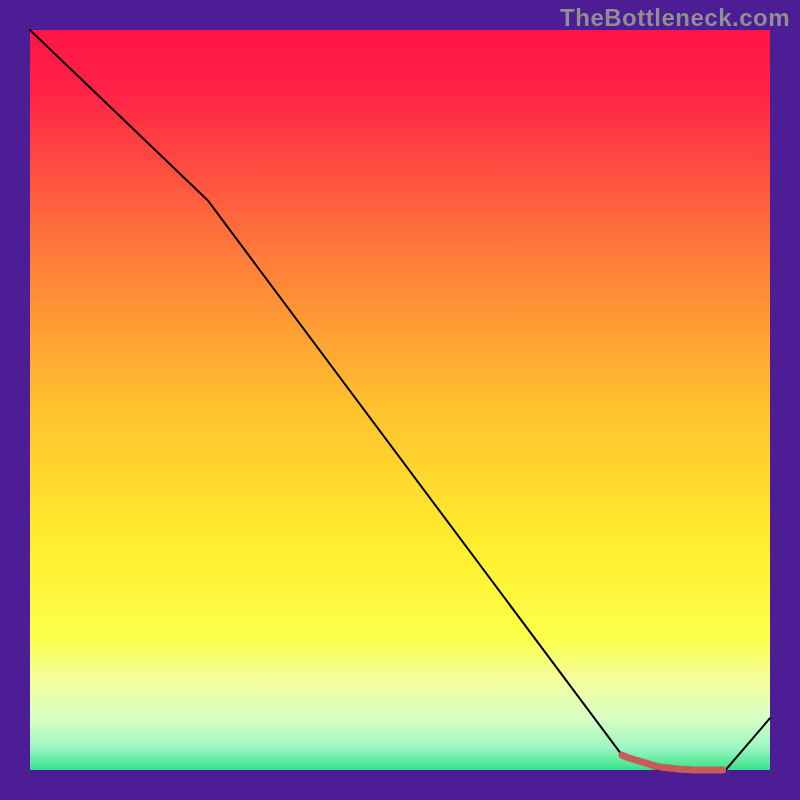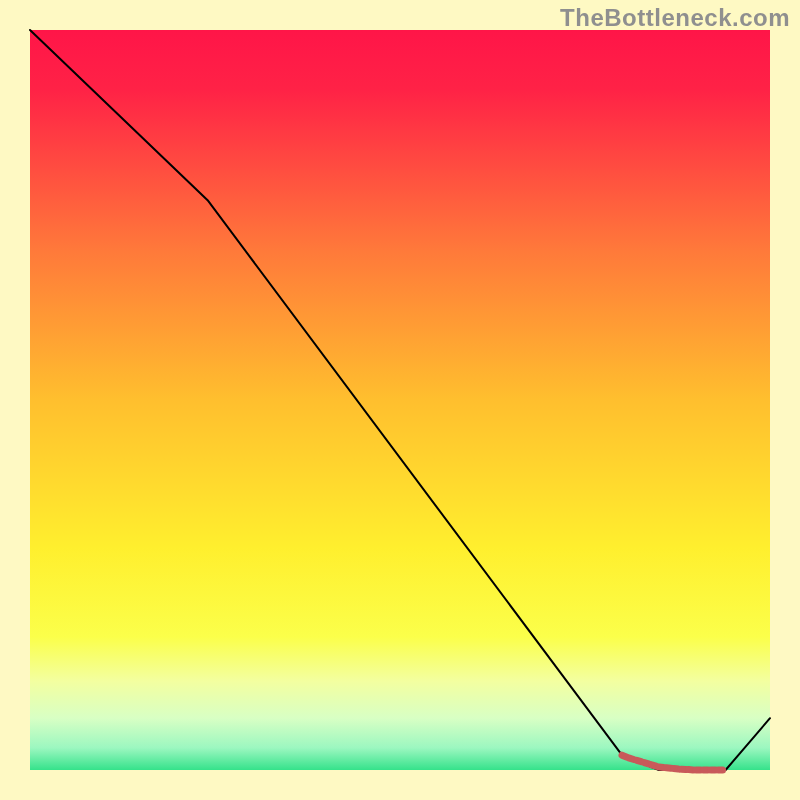--- a/index.html
+++ b/index.html
@@ -7,21 +7,21 @@
     padding: 0;
     width: 800px;
     height: 800px;
     background: #000;
     overflow: hidden;
   }
   .stage {
     position: relative;
     width: 800px;
     height: 800px;
-    background: #fef9c3;
+    background: #4c1d95;
   }
   .watermark {
     position: absolute;
     top: 4px;
     right: 10px;
     font-family: Arial, Helvetica, sans-serif;
     font-size: 24px;
     font-weight: 600;
     color: #8f8f8f;
     letter-spacing: 0.5px;

